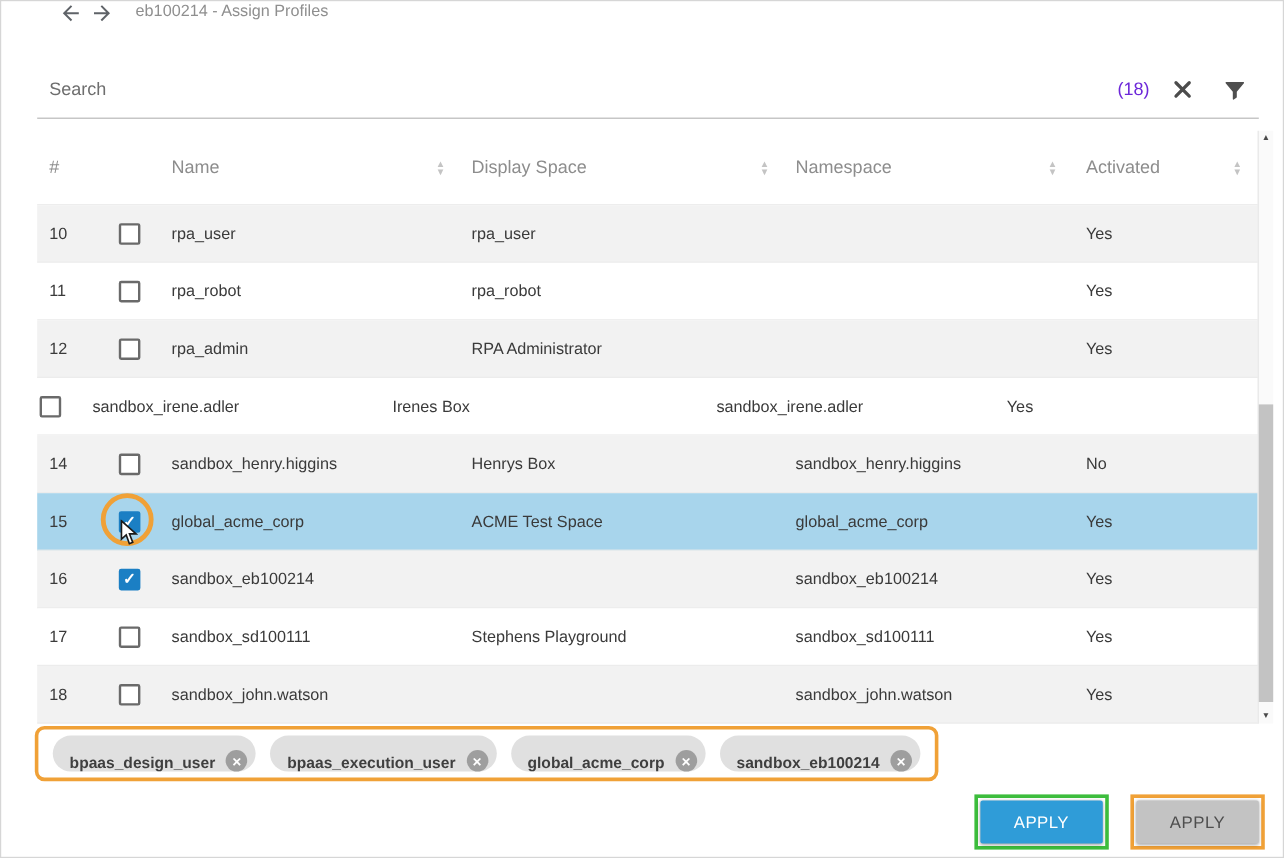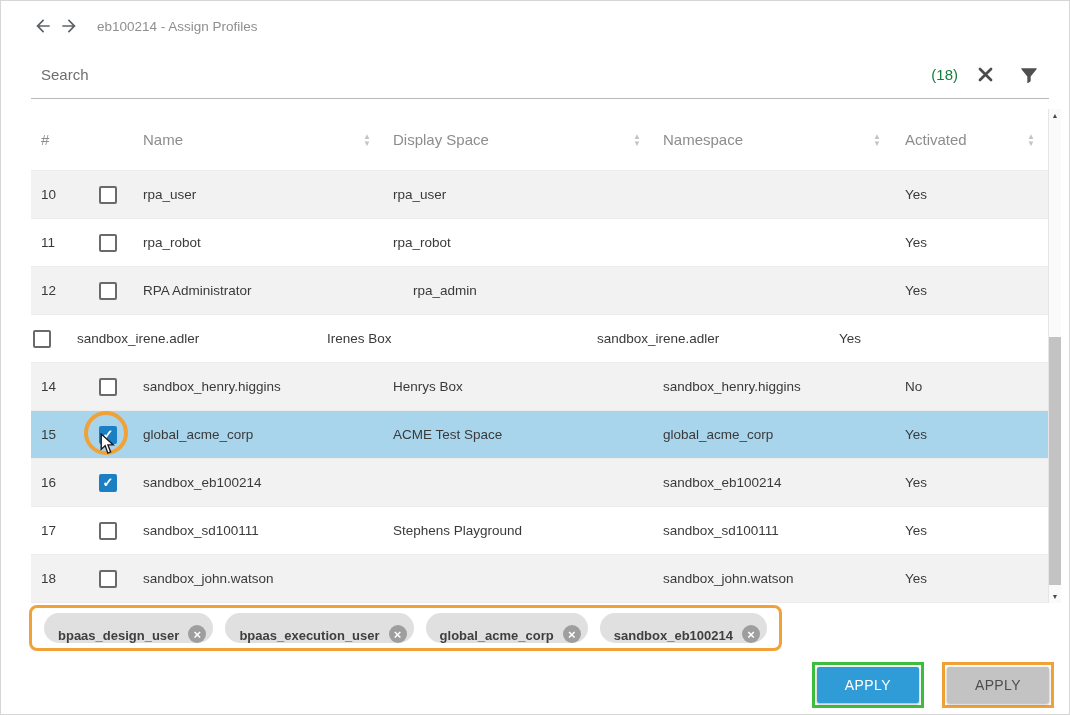--- a/index.html
+++ b/index.html
@@ -1,28 +1,28 @@
 <!DOCTYPE html>
 <html style="--selected-row: #a8d5ec; --checkbox: #1b7fc4; --apply-bg: #2f9cd8; --cancel-bg: #c3c3c3; --chip-bg: #e0e0e0; --chip-icon: #9e9e9e; --annotation-orange: #f0a137; --annotation-green: #3dbd3d;"><head>
 <meta charset="utf-8">
 <style>
   *{margin:0;padding:0;box-sizing:border-box}
   body{background:#eaeaea;font-family:"Liberation Sans",sans-serif}
   .app{position:relative;width:1070px;height:715px;background:#fff;border:1px solid #d6d6d6;overflow:hidden}
 
   
-  .topbar{position:absolute;top:0;left:0;right:0;height:50px;display:flex;align-items:center;padding-left:32px}
+  .topbar{position:absolute;top:0;left:0;right:0;height:50px;display:flex;align-items:flex-start;padding-left:48px}
   .navicon{width:20px;height:20px;margin-right:6px;cursor:pointer;flex:none}
   .title{margin-left:12px;font-size:13.5px;color:#8f8f8f}
 
   
   .searchbar{position:absolute;top:50px;left:30px;width:1018px;height:48px;border-bottom:1px solid #b8b8b8;display:flex;align-items:center;padding:0 10px}
   .search-input{flex:1;border:none;outline:none;font-size:15px;color:#a16207;font-family:"Liberation Sans",sans-serif;background:transparent}
   .search-input::placeholder{color:#6e6e6e;opacity:1}
-  .count{font-size:15px;color:#15803d;margin-right:18px;white-space:nowrap}
+  .count{font-size:15px;color:#6d28d9;margin-right:18px;white-space:nowrap}
   .clear-icon{width:19px;height:19px;margin-right:24px;cursor:pointer;flex:none}
   .filter-icon{width:20px;height:20px;cursor:pointer;flex:none}
 
   
   .thead{position:absolute;top:108px;left:30px;width:1018px;height:62px;display:flex;align-items:center;color:#8d8d8d;font-size:15px;border-bottom:1px solid #ededed}
   .tbody{position:absolute;top:170px;left:30px;width:1018px}
   .trow{display:flex;align-items:center;height:48px;border-bottom:1px solid #ececec;font-size:13.5px;color:#3a3a3a;background:#fff;cursor:pointer}
   .trow.striped{background:#f2f2f2}
   .trow.selected{background:var(--selected-row,#a8d5ec)}
   .cell{display:flex;align-items:center;height:100%;padding-left:10px;overflow:visible}
@@ -148,22 +148,22 @@
         <div class="cell col-ns"></div>
         <div class="cell col-act">Yes</div>
       </div>
       <div class="trow striped">
         <div class="cell col-num">12</div>
         <div class="cell col-check">
           <span class="cbwrap">
             <span class="checkbox"></span>
           </span>
         </div>
+        <div class="cell col-name">rpa_admin</div>
         <div class="cell col-display">RPA Administrator</div>
-        <div class="cell col-name">rpa_admin</div>
         <div class="cell col-ns"></div>
         <div class="cell col-act">Yes</div>
       </div>
       <div class="trow">
         <div class="cell col-check">
           <span class="cbwrap">
             <span class="checkbox"></span>
           </span>
         </div>
         <div class="cell col-name">sandbox_irene.adler</div>

